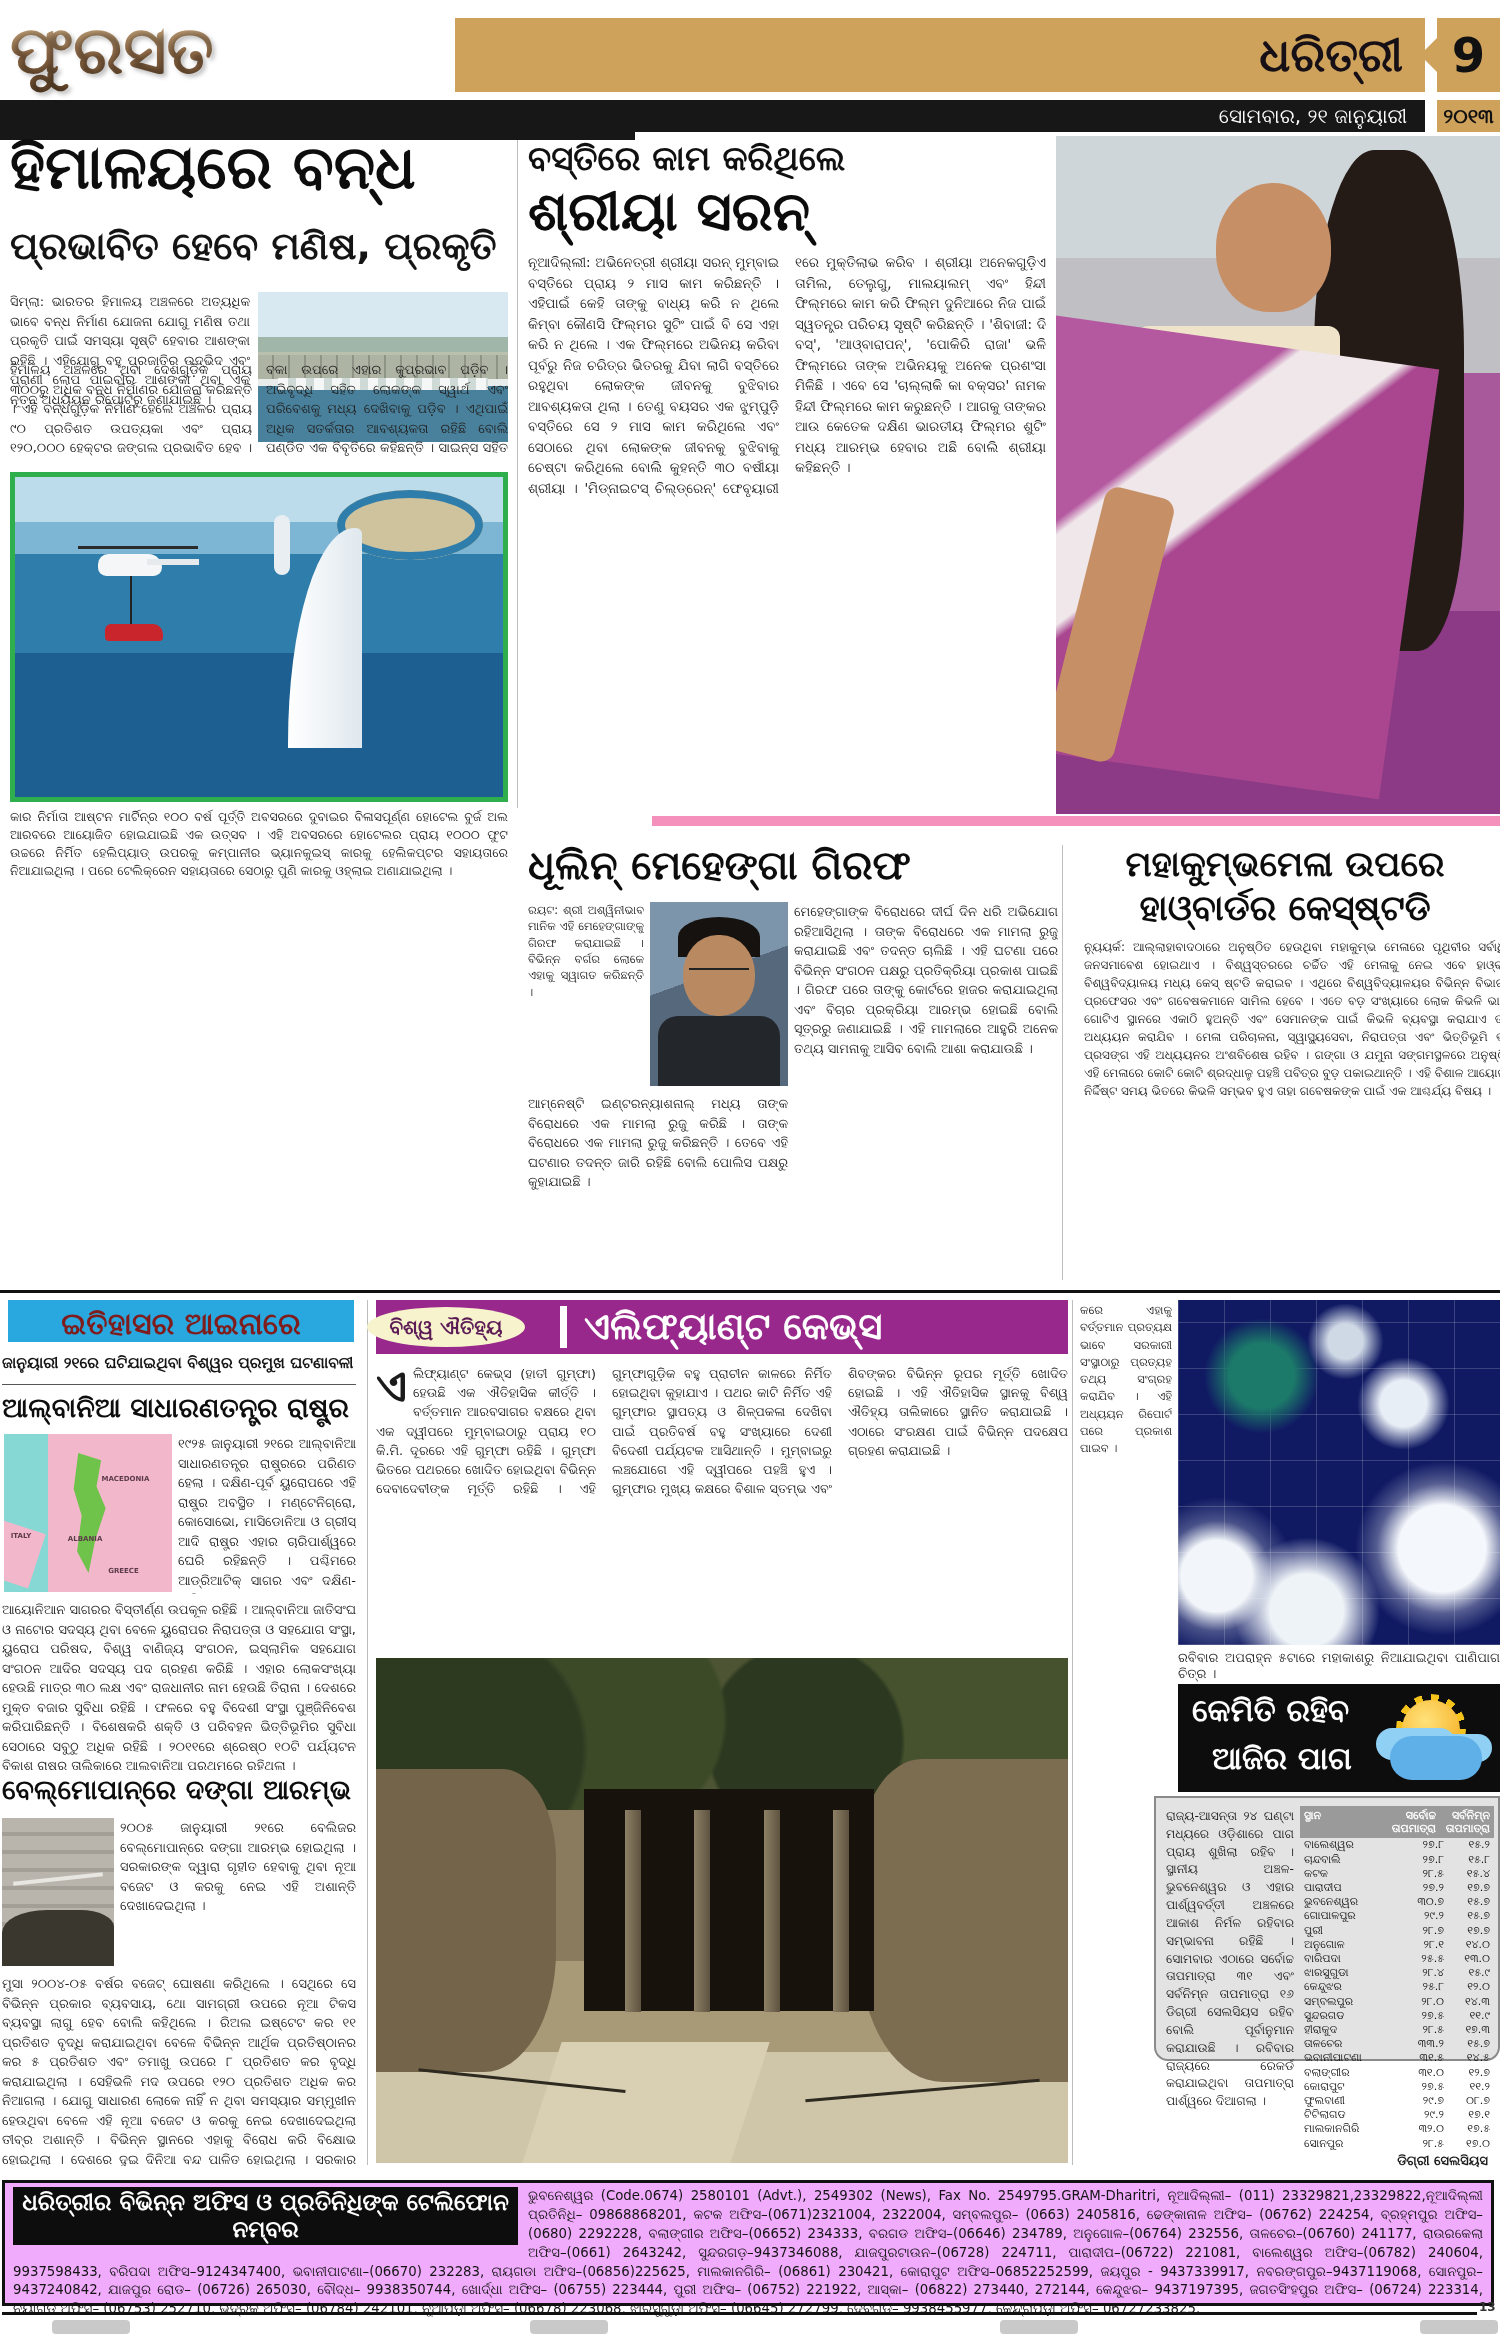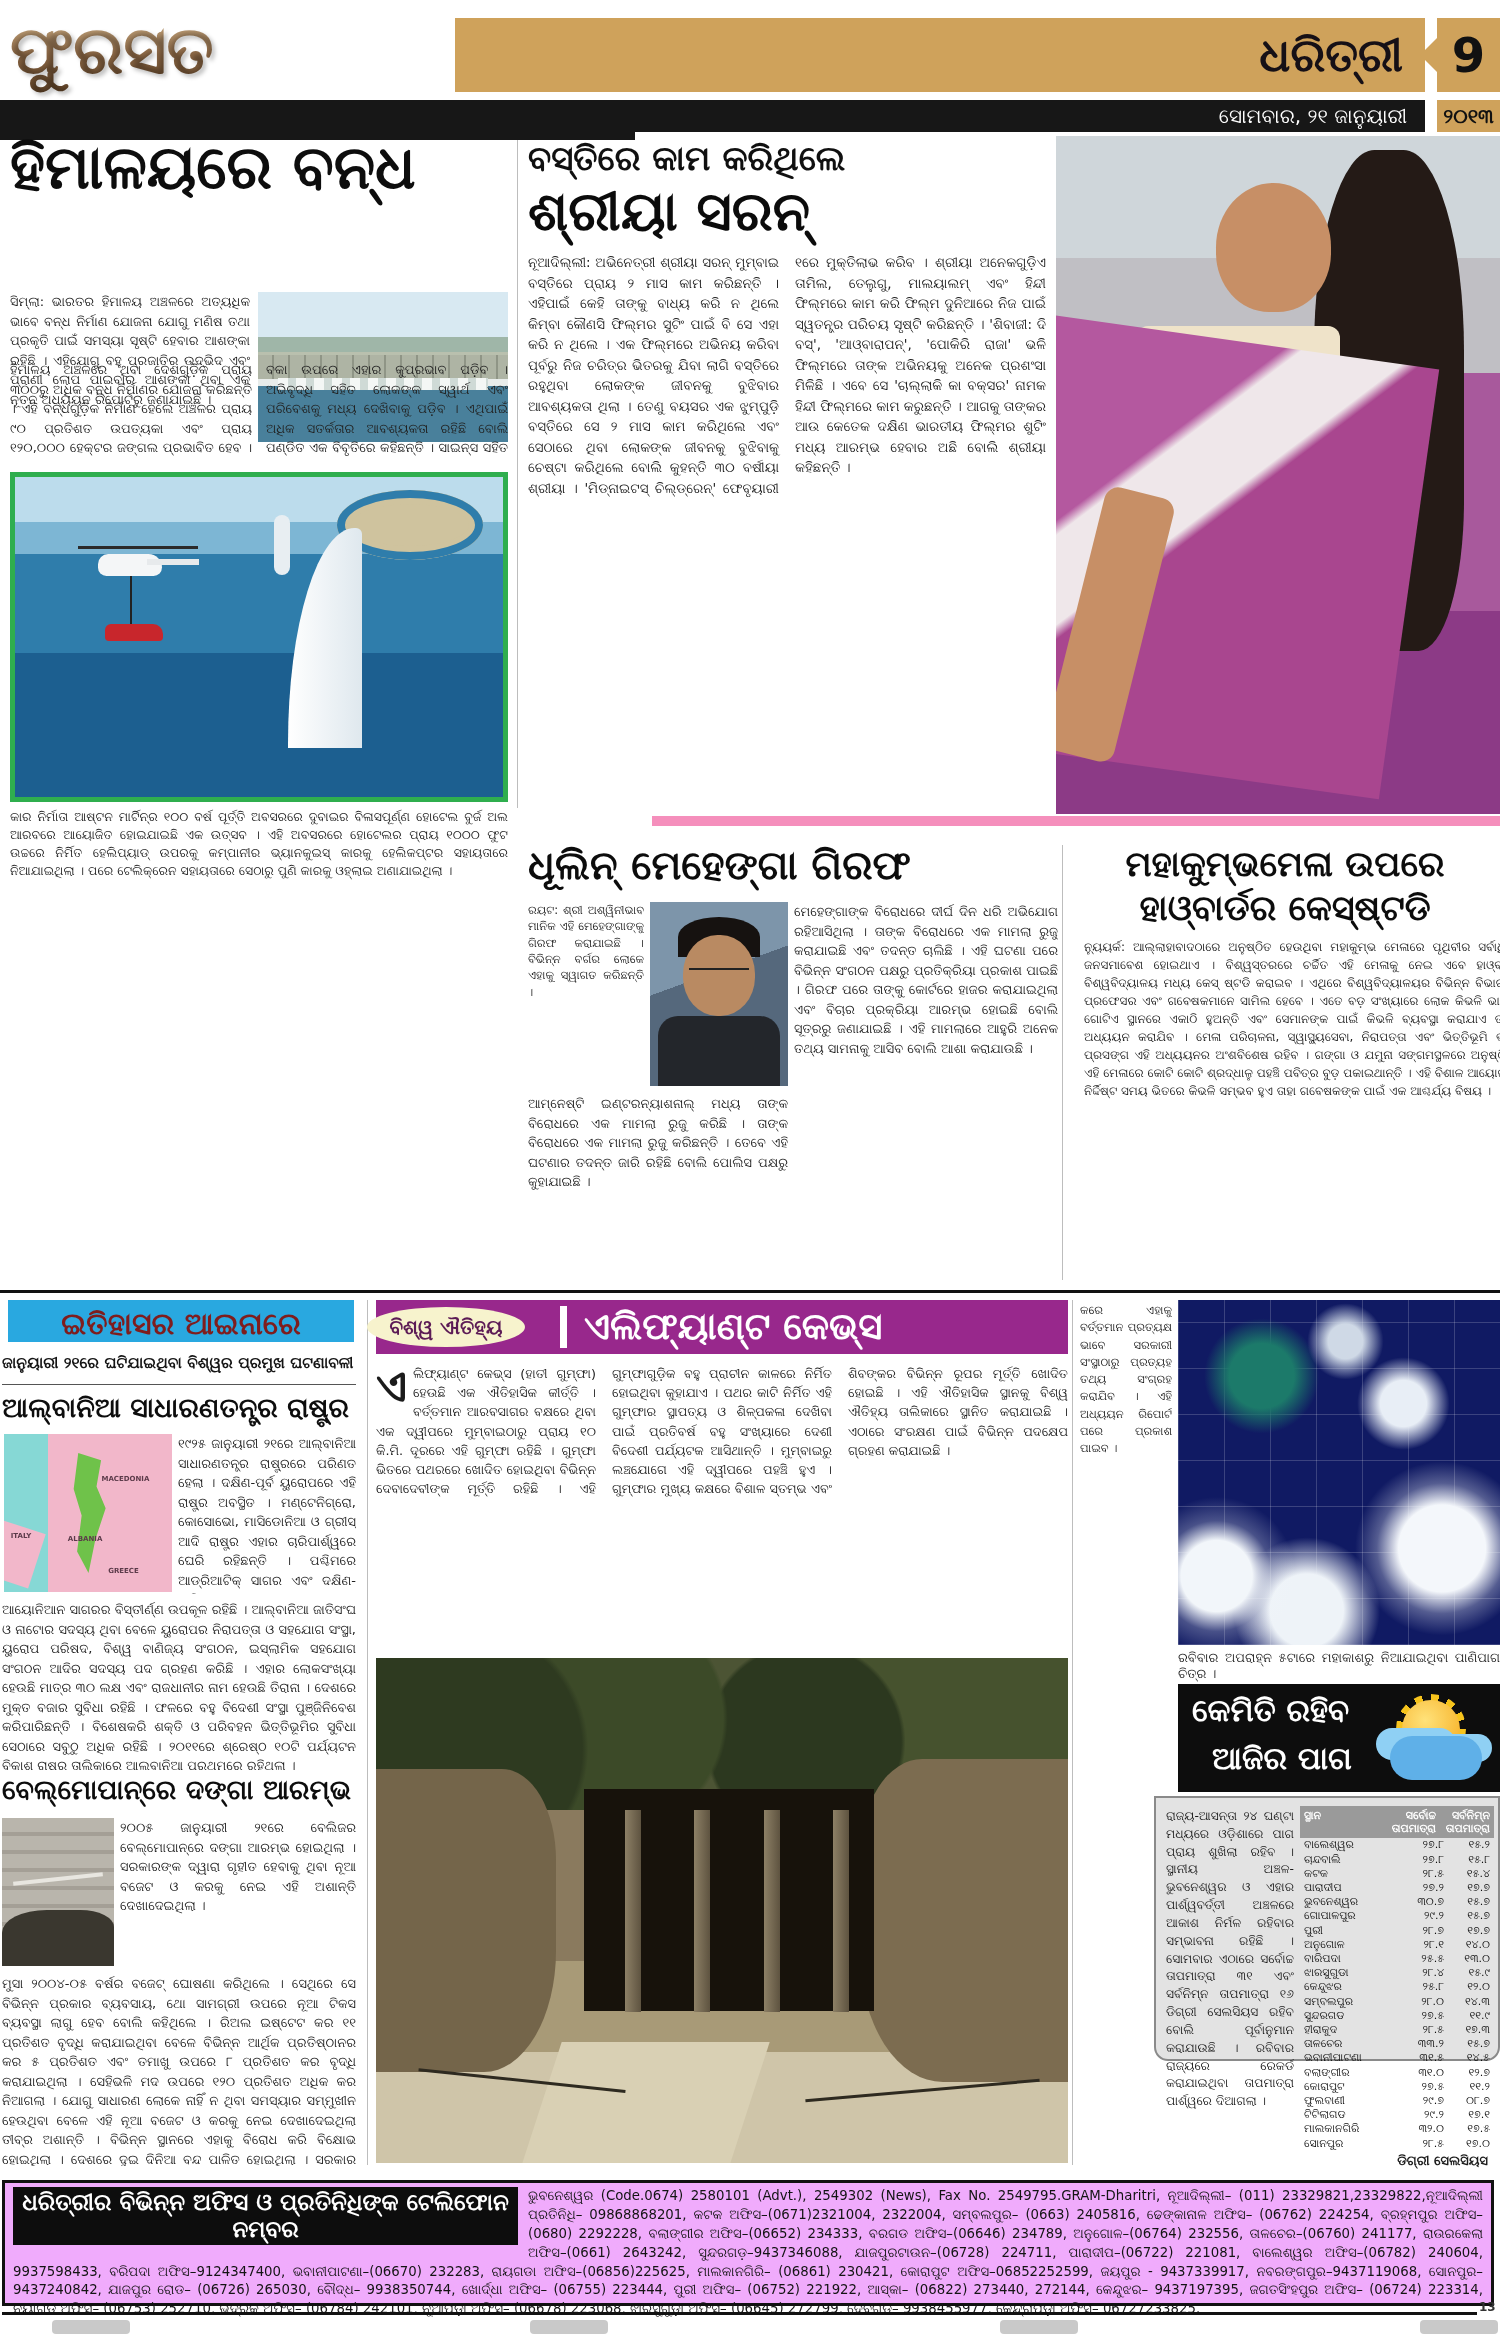--- a/index.html
+++ b/index.html
@@ -199,20 +199,21 @@
   <div class="abs" id="datebar">ସୋମବାର, ୨୧ ଜାନୁୟାରୀ</div>
   <div class="abs" id="yearbox">୨୦୧୩</div>
 
   <div class="abs vrule" style="left:517px;top:140px;height:668px;"></div>
   <div class="abs vrule" style="left:1062px;top:845px;height:435px;"></div>
   <div class="abs vrule" style="left:367px;top:1300px;height:865px;"></div>
   <div class="abs vrule" style="left:1072px;top:1300px;height:865px;"></div>
   <div class="abs" id="midrule"></div>
 
   <div class="abs" id="dam-headline">ହିମାଳୟରେ ବନ୍ଧ</div>
+  <div class="abs" id="dam-subhead">ପ୍ରଭାବିତ ହେବେ ମଣିଷ, ପ୍ରକୃତି</div>
   <div class="abs body-txt just" id="dam-lead">ସିମ୍ଲା: ଭାରତର ହିମାଳୟ ଅଞ୍ଚଳରେ ଅତ୍ୟଧିକ ଭାବେ ବନ୍ଧ ନିର୍ମାଣ ଯୋଜନା ଯୋଗୁ ମଣିଷ ତଥା ପ୍ରକୃତି ପାଇଁ ସମସ୍ୟା ସୃଷ୍ଟି ହେବାର ଆଶଙ୍କା ରହିଛି । ଏହିଯୋଗୁ ବହୁ ପ୍ରଜାତିର ଉଦ୍ଭିଦ ଏବଂ ପ୍ରାଣୀ ଲୋପ ପାଇବାର ଆଶଙ୍କା ଥିବା ଏକ ନୂତନ ଅଧ୍ୟୟନ ରିପୋର୍ଟରୁ ଜଣାଯାଇଛି ।</div>
   <div class="abs" id="dam-photo">
     <div class="wall"></div>
     <div class="spray"></div>
   </div>
   <div class="abs body-txt just" id="dam-body2">ହିମାଳୟ ଅଞ୍ଚଳରେ ଥିବା ଦେଶଗୁଡ଼ିକ ପ୍ରାୟ ୩୦୦ରୁ ଅଧିକ ବନ୍ଧ ନିର୍ମାଣର ଯୋଜନା କରିଛନ୍ତି । ଏହି ବନ୍ଧଗୁଡ଼ିକ ନିର୍ମାଣ ହେଲେ ଅଞ୍ଚଳର ପ୍ରାୟ ୯୦ ପ୍ରତିଶତ ଉପତ୍ୟକା ଏବଂ ପ୍ରାୟ ୧୨୦,୦୦୦ ହେକ୍ଟର ଜଙ୍ଗଲ ପ୍ରଭାବିତ ହେବ । ବକା ଉପରେ ଏହାର କୁପ୍ରଭାବ ପଡ଼ିବ । ଅଭିବୃଦ୍ଧି ସହିତ ଲୋକଙ୍କ ସ୍ୱାର୍ଥ ଏବଂ ପରିବେଶକୁ ମଧ୍ୟ ଦେଖିବାକୁ ପଡ଼ିବ । ଏଥିପାଇଁ ଅଧିକ ସତର୍କତାର ଆବଶ୍ୟକତା ରହିଛି ବୋଲି ପଣ୍ଡିତ ଏକ ବିବୃତିରେ କହିଛନ୍ତି । ସାଇନ୍ସ ସହିତ କଞ୍ଜରଭେଶନ୍ ବାୟୋଲୋଜି ଭଳି ଅନ୍ୟ ପତ୍ରିକାଗୁଡ଼ିକରେ ମଧ୍ୟ ଏହି ଅଧ୍ୟୟନ ରିପୋର୍ଟ ପ୍ରକାଶ ପାଇଛି ।</div>
 
   <div class="abs" id="shriya-kicker">ବସ୍ତିରେ କାମ କରିଥିଲେ</div>
   <div class="abs" id="shriya-headline">ଶ୍ରୀୟା ସରନ୍</div>
   <div class="abs just" id="shriya-body">

